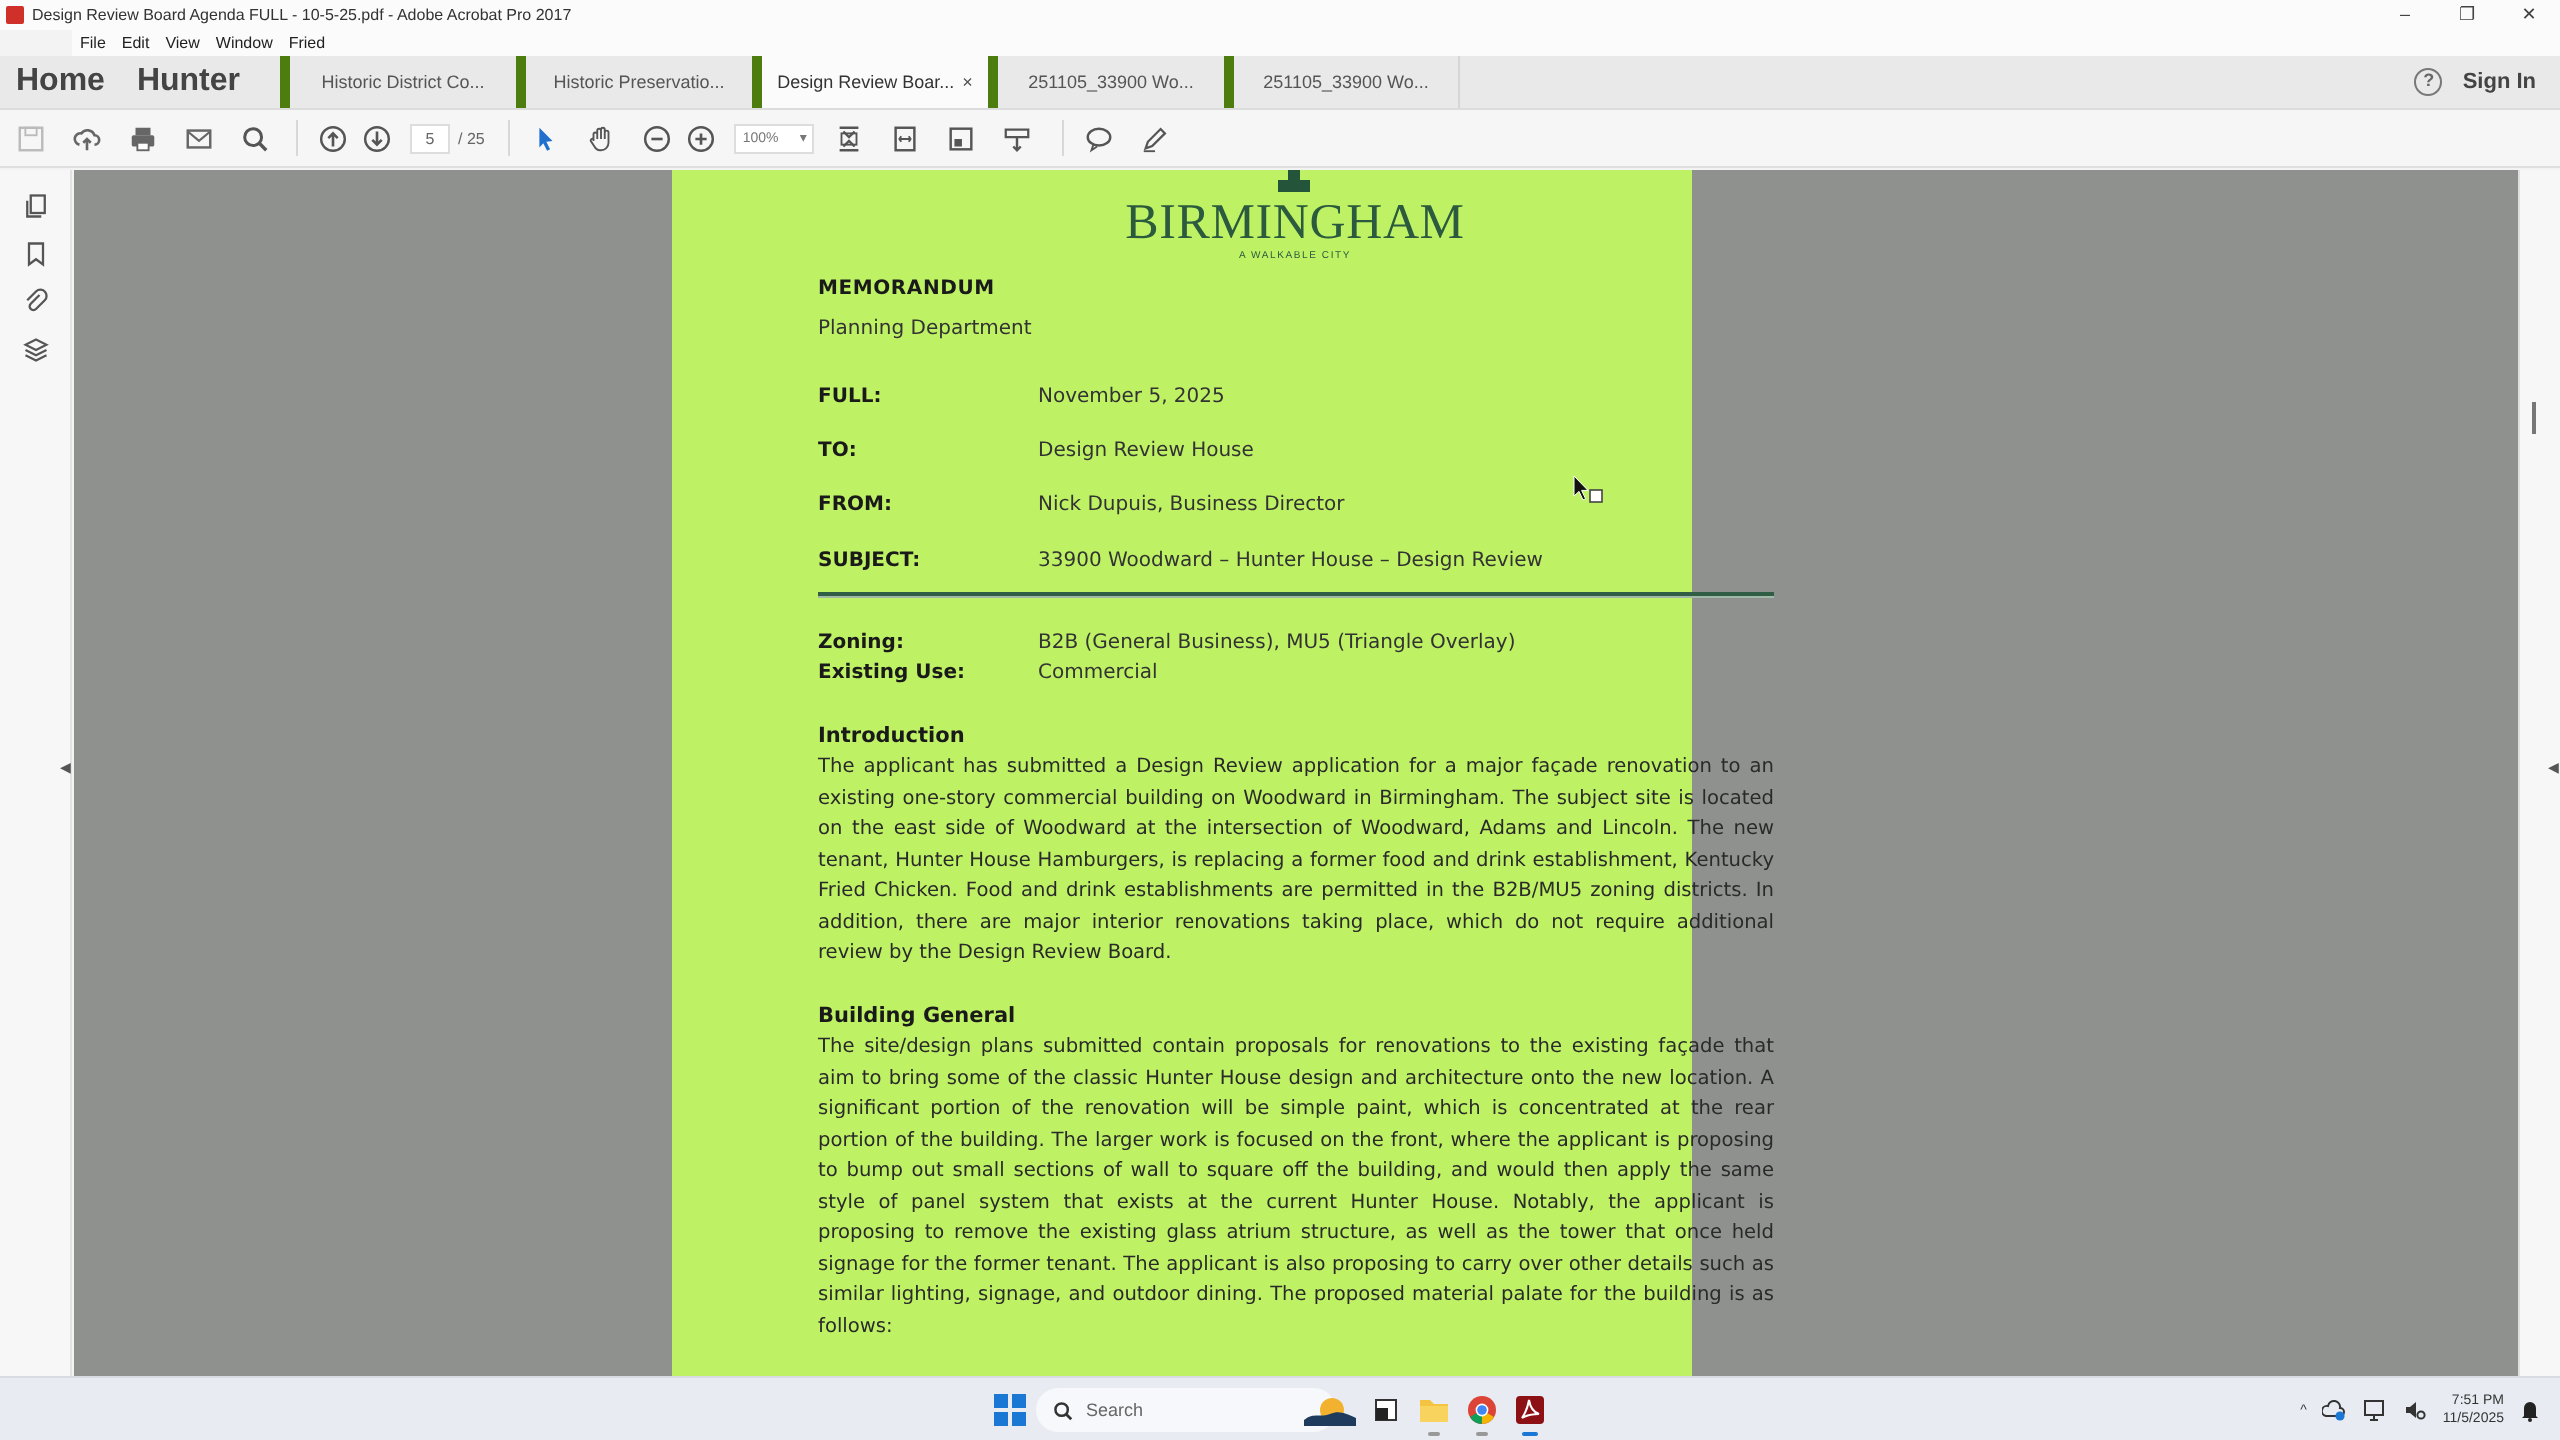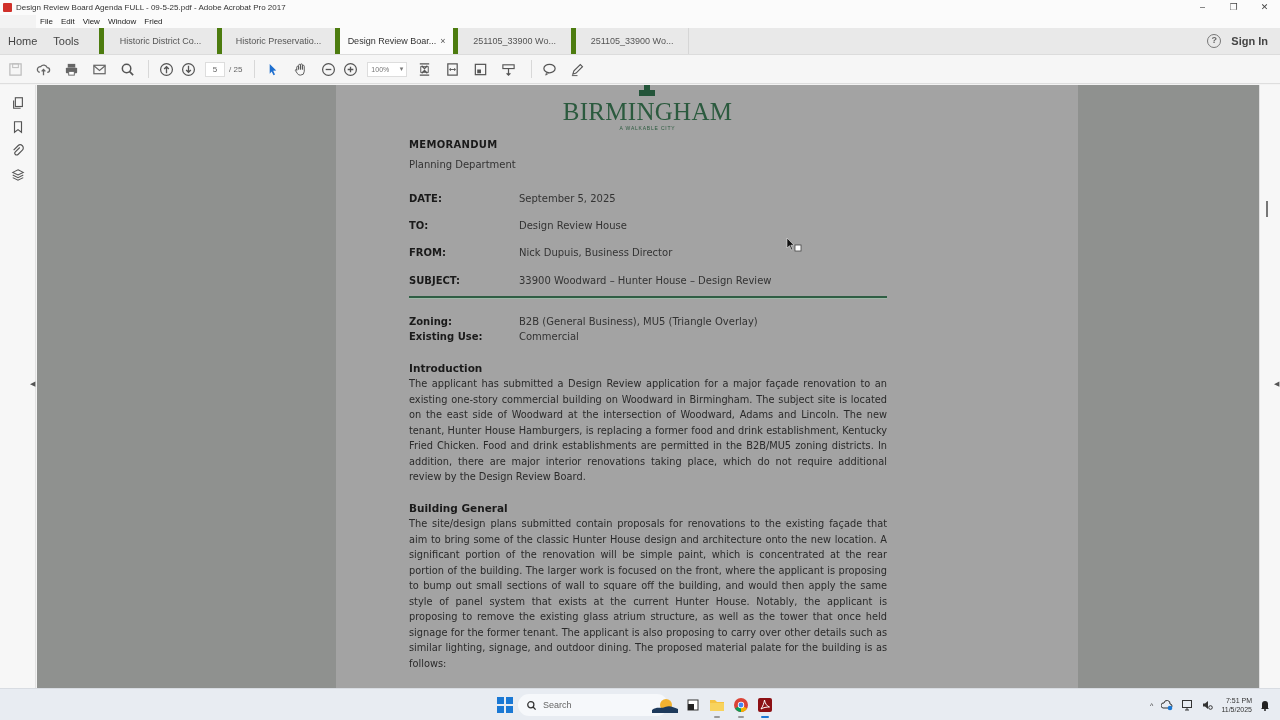--- a/index.html
+++ b/index.html
@@ -4,21 +4,21 @@
 <style>
   * { box-sizing: border-box; margin: 0; padding: 0; }
   html, body { width: 1280px; height: 720px; overflow: hidden; background: #f3f3f3; font-family: "Liberation Sans", sans-serif; }
   .titlebar { position: absolute; left: 0; top: 0; width: 1280px; height: 15px; background: #fbfbfb; font-size: 8px; color: #333; display: flex; align-items: center; }
   .titlebar .app-icon { width: 9px; height: 9px; background: #d0302a; margin: 0 4px 0 3px; border-radius: 1px; }
   .titlebar .win-ctrls { position: absolute; right: 0; top: 0; display: flex; height: 15px; }
   .titlebar .win-ctrls span { width: 31px; text-align: center; font-size: 9px; line-height: 15px; color: #444; }
   .menubar { position: absolute; left: 0; top: 15px; width: 1280px; height: 13px; background: #fbfbfb; display: flex; font-size: 8px; color: #222; align-items: center; margin-left: 36px; }
   .menubar span { padding: 0 4px; }
   .tabbar { position: absolute; left: 0; top: 28px; width: 1280px; height: 27px; background: #e9e9e9; border-bottom: 1px solid #dcdcdc; display: flex; align-items: stretch; }
-  .tabbar .hometab { font-size: 11px; font-weight: normal; color: #444; padding: 12px 8px; display: flex; align-items: center; }
+  .tabbar .hometab { font-size: 16px; font-weight: bold; color: #444; padding: 12px 8px; display: flex; align-items: center; }
   .tabbar .doctab { width: 118px; font-size: 9px; color: #555; display: flex; align-items: center; justify-content: center; border-left: 5px solid #4d7c0f; gap: 4px; }
   .tabbar .doctab.active { background: #fbfbfb; color: #333; }
   .tabbar .close-x { font-size: 9px; color: #555; }
   .tabbar .right { margin-left: auto; display: flex; align-items: center; gap: 10px; padding-right: 12px; }
   .help-icon { width: 14px; height: 14px; border: 1.5px solid #777; border-radius: 50%; font-size: 9px; color: #666; text-align: center; line-height: 11px; font-weight: bold; }
   .signin { font-size: 11px; font-weight: bold; color: #444; }
   .toolbar { position: absolute; left: 0; top: 55px; width: 1280px; height: 29px; background: #f6f6f6; border-bottom: 1px solid #dedede; display: flex; align-items: center; }
   .tb { width: 22px; height: 20px; display: flex; align-items: center; justify-content: center; color: #666; font-size: 13px; }
   .tb svg { width: 15px; height: 15px; }
   .sep { width: 1px; height: 18px; background: #d8d8d8; margin: 0 6px; }
@@ -26,21 +26,21 @@
   .pagebox .pg-input { width: 20px; height: 15px; border: 1px solid #ddd; background: #fff; text-align: center; line-height: 13px; font-size: 8px; }
   .zoombox { width: 40px; height: 15px; border: 1px solid #ddd; background: #fff; font-size: 7px; color: #777; display: flex; align-items: center; justify-content: space-between; padding: 0 3px; margin: 0 6px; }
   .leftrail { position: absolute; left: 0; top: 85px; width: 36px; height: 603px; background: #f7f7f7; border-right: 1px solid #e2e2e2; }
   .leftrail .rail-icon { width: 36px; height: 24px; display: flex; align-items: center; justify-content: center; }
   .leftrail svg { width: 14px; height: 14px; }
   .rail-arrow { position: absolute; left: 30px; top: 295px; font-size: 7px; color: #555; }
   .canvas { position: absolute; left: 37px; top: 85px; width: 1222px; height: 603px; background: #8f918f; overflow: hidden; }
   .rightrail { position: absolute; left: 1259px; top: 85px; width: 21px; height: 603px; background: #f7f7f7; border-left: 1px solid #e0e0e0; }
   .rightrail .thumb { position: absolute; left: 6px; top: 116px; width: 2px; height: 16px; background: #777; }
   .rightrail .arr { position: absolute; left: 14px; top: 295px; font-size: 7px; color: #555; }
-  .page { position: absolute; left: 299px; top: 0; width: 742px; height: 603px; background: #a3a3a3; }
+  .page { position: absolute; left: 299px; top: 0; width: 510px; height: 603px; background: #bef264; }
   .logo { position: absolute; left: 0; width: 623px; top: 0; text-align: center; }
   .logo .tower { position: absolute; left: 303px; top: 0; width: 16px; height: 12px; }
   .logo .tower .t1 { position: absolute; left: 5px; top: 0; width: 6px; height: 5px; background: #24553a; }
   .logo .tower .t2 { position: absolute; left: 0; top: 5px; width: 16px; height: 6px; background: #24553a; }
   .logo .name { position: absolute; left: 0; top: 13px; width: 623px; text-align: center; font-family: "Liberation Serif", serif; font-size: 25px; color: #2b5a3e; letter-spacing: 0.3px; }
   .logo .tag { position: absolute; left: 0; top: 40px; width: 623px; text-align: center; font-size: 5px; color: #2b5a3e; letter-spacing: 0.8px; }
   .doc { position: absolute; left: 73px; top: 0; width: 478px; font-family: "DejaVu Sans", sans-serif; color: #1a1a1a; }
   .memo-title { position: absolute; top: 54px; left: 0; font-size: 10px; font-weight: bold; letter-spacing: 0.3px; }
   .memo-dept { position: absolute; top: 74px; left: 0; font-size: 10px; color: #333; }
   .hdr-row { position: absolute; left: 0; font-size: 10px; }
@@ -60,39 +60,39 @@
   .ticon .dot { position: absolute; bottom: -2px; left: 8px; width: 6px; height: 2px; border-radius: 1px; background: #999; }
   .ticon .dot.active { background: #1a78d4; width: 8px; left: 7px; }
   .tray { position: absolute; right: 10px; top: 4px; display: flex; align-items: center; gap: 8px; height: 24px; font-size: 7px; color: #333; }
   .clock { text-align: right; line-height: 9px; font-size: 7px; }
 </style>
 </head>
 <body>
 
 <div class="titlebar">
   <span class="app-icon"></span>
-  <span>Design Review Board Agenda FULL - 09-5-25.pdf - Adobe Acrobat Pro 2017</span>
+  <span>Design Review Board Agenda FULL - 10-5-25.pdf - Adobe Acrobat Pro 2017</span>
   <div class="win-ctrls">
     <span>–</span>
     <span>❐</span>
     <span>✕</span>
   </div>
 </div>
 
 <div class="menubar">
   <span>File</span>
   <span>Edit</span>
   <span>View</span>
   <span>Window</span>
   <span>Fried</span>
 </div>
 
 <div class="tabbar">
   <div class="hometab">Home</div>
-  <div class="hometab" style="padding-right:20px">Tools</div>
+  <div class="hometab" style="padding-right:20px">Hunter</div>
   <div class="doctab">
       <span>Historic District Co...</span>
     </div>
   <div class="doctab">
       <span>Historic Preservatio...</span>
     </div>
   <div class="doctab active">
       <span>Design Review Boar...</span>
       <span class="close-x">×</span>
     </div>
@@ -268,22 +268,22 @@
           <span class="t2"></span>
         </div>
       <div class="name">BIRMINGHAM</div>
       <div class="tag">A WALKABLE CITY</div>
     </div>
     <div class="doc">
       <div class="memo-title">MEMORANDUM</div>
       <div class="memo-dept">Planning Department</div>
 
       <div class="hdr-row" style="top:108px">
-        <span class="lbl">DATE:</span>
-        <span class="val">September 5, 2025</span>
+        <span class="lbl">FULL:</span>
+        <span class="val">November 5, 2025</span>
       </div>
       <div class="hdr-row" style="top:135px">
         <span class="lbl">TO:</span>
         <span class="val">Design Review House</span>
       </div>
       <div class="hdr-row" style="top:162px">
         <span class="lbl">FROM:</span>
         <span class="val">Nick Dupuis, Business Director</span>
       </div>
       <div class="hdr-row" style="top:190px">

